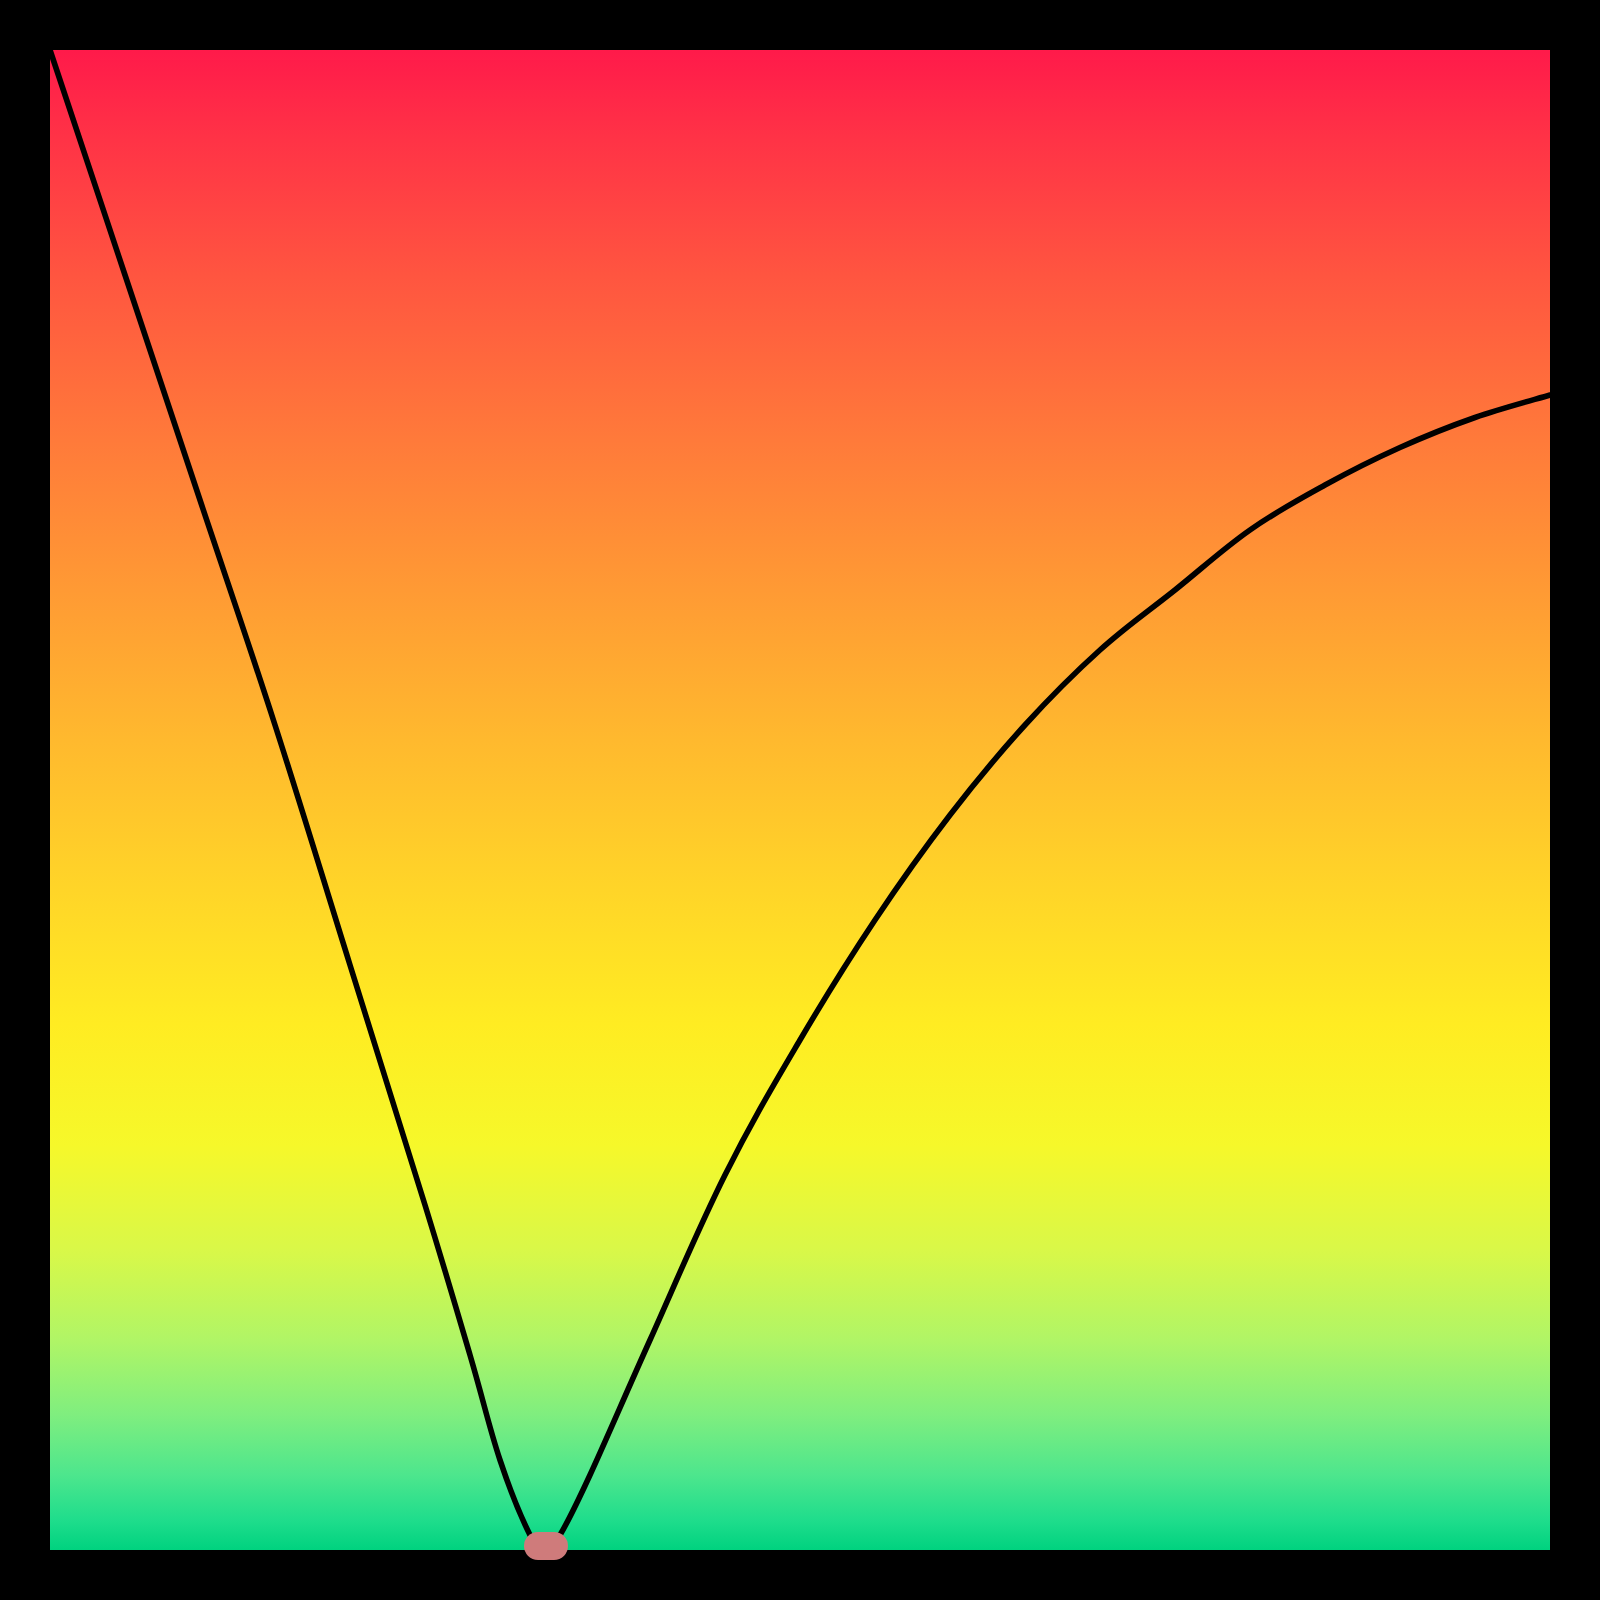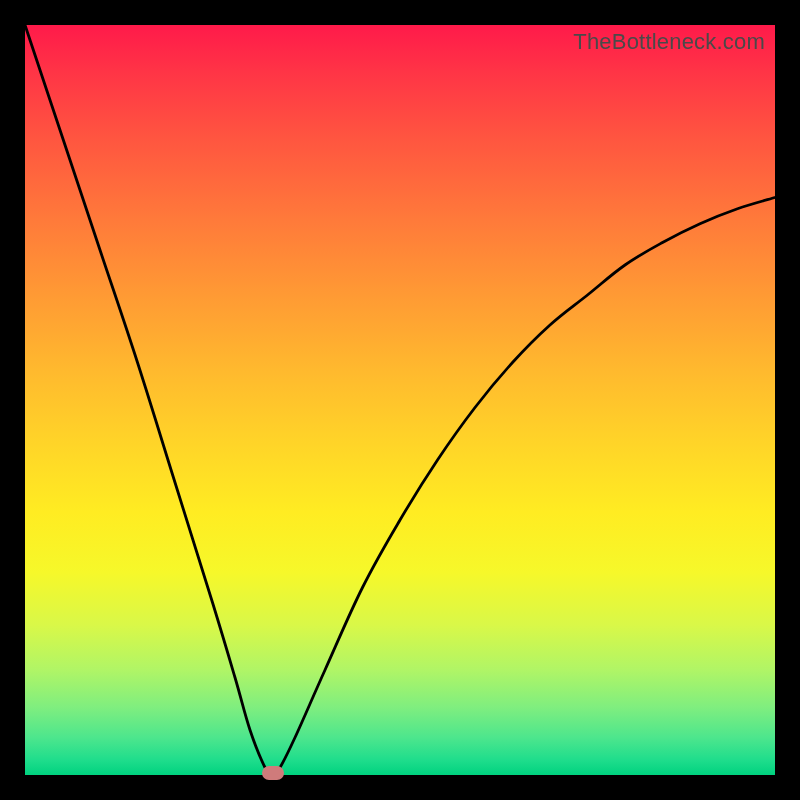--- a/index.html
+++ b/index.html
@@ -70,21 +70,20 @@
     border-radius: 8px;
     background: #cf7b7b;
   }
 </style>
 </head>
 <body>
 
 <div class="frame">
   <div class="plot">
 
-    <div class="attribution">TheBottleneck.com</div>
 
     <svg class="curve" viewBox="0 0 750 750" preserveAspectRatio="none">
       <path id="curve-path" fill="none" stroke="#000" stroke-width="2.8" stroke-linecap="round" stroke-linejoin="round" d="M 0.00 0.00 C 6.75 20.25, 24.00 72.00, 37.50 112.50 C 51.00 153.00, 61.50 184.50, 75.00 225.00 C 88.50 265.50, 99.00 295.65, 112.50 337.50 C 126.00 379.35, 136.50 414.30, 150.00 457.50 C 163.50 500.70, 176.70 542.40, 187.50 577.50 C 198.30 612.60, 203.25 629.55, 210.00 652.50 C 216.75 675.45, 219.60 688.80, 225.00 705.00 C 230.40 721.20, 235.95 734.40, 240.00 742.50 C 244.05 750.60, 244.80 750.00, 247.50 750.00 C 250.20 750.00, 250.95 749.25, 255.00 742.50 C 259.05 735.75, 261.90 730.05, 270.00 712.50 C 278.10 694.95, 287.85 672.00, 300.00 645.00 C 312.15 618.00, 324.00 589.50, 337.50 562.50 C 351.00 535.50, 361.50 517.95, 375.00 495.00 C 388.50 472.05, 399.00 455.25, 412.50 435.00 C 426.00 414.75, 436.50 400.05, 450.00 382.50 C 463.50 364.95, 474.00 352.35, 487.50 337.50 C 501.00 322.65, 511.50 312.15, 525.00 300.00 C 538.50 287.85, 549.00 280.80, 562.50 270.00 C 576.00 259.20, 586.50 249.45, 600.00 240.00 C 613.50 230.55, 624.00 224.92, 637.50 217.50 C 651.00 210.08, 661.50 204.82, 675.00 198.75 C 688.50 192.68, 699.00 188.47, 712.50 183.75 C 726.00 179.03, 743.25 174.53, 750.00 172.50"></path>
     </svg>
 
     <div class="marker" id="min-marker" style="left: 236.5px; top: 741px;"></div>
 
   </div>
 </div>
 

